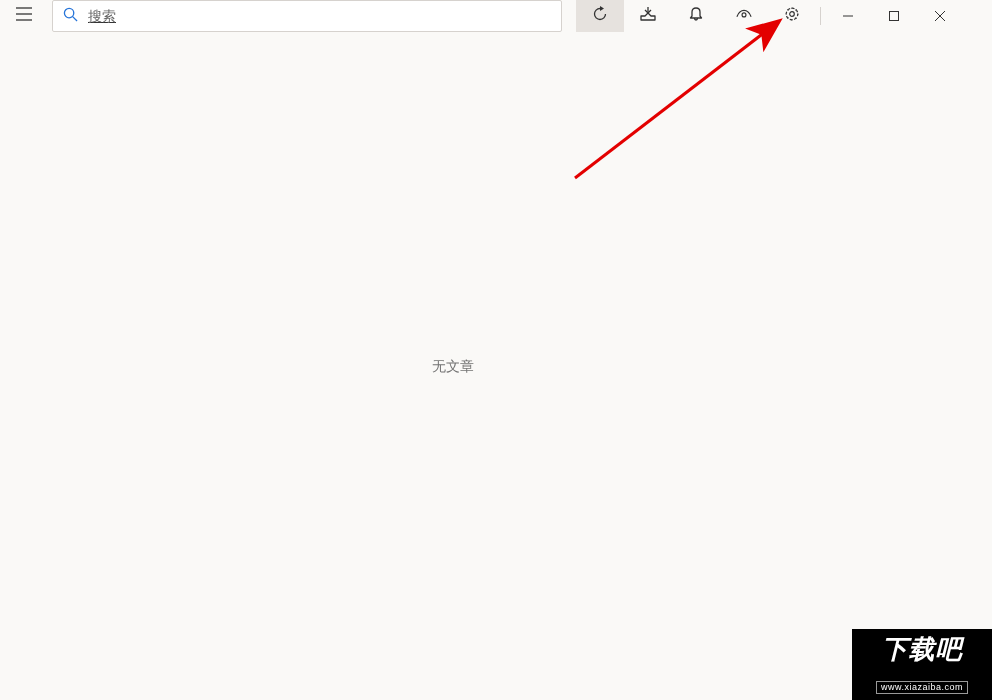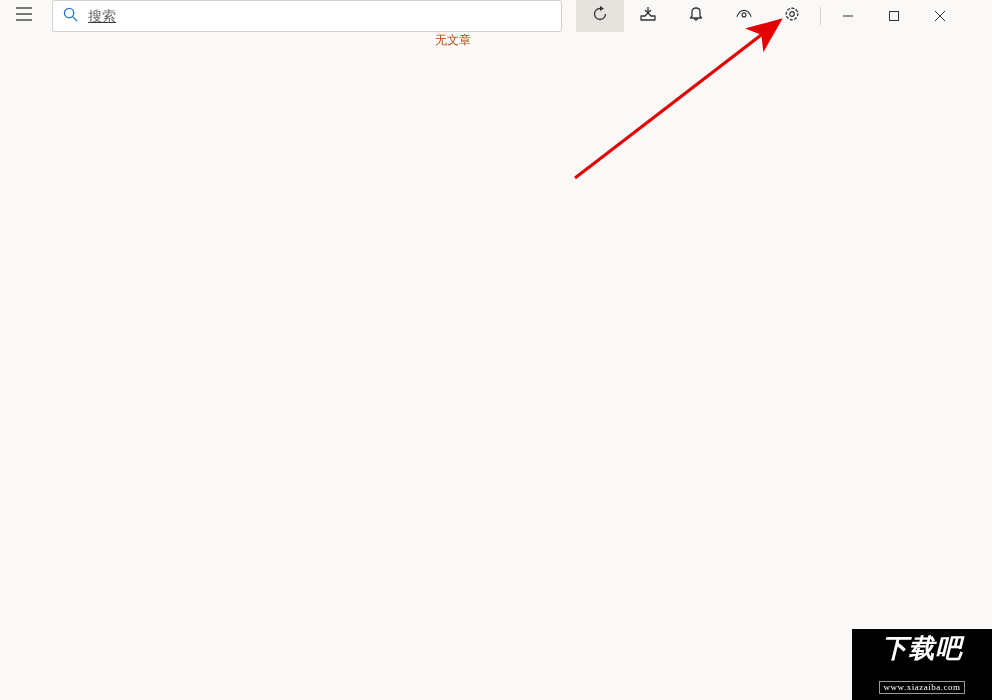--- a/index.html
+++ b/index.html
@@ -78,43 +78,43 @@
     .win-btn svg { width: 10px; height: 10px; }
     .spacer-small { width: 4px; }
     .content {
       position: absolute;
       top: 32px; left: 0; right: 0; bottom: 0;
       display: flex;
       align-items: flex-start;
       justify-content: center;
     }
     .empty-text {
+      margin-top: 326px;
       margin-left: -86px;
-      font-size: 12px;
-      color: #c2410c;
+      font-size: 14px;
+      color: #737373;
     }
     .arrow-overlay {
       position: absolute;
       pointer-events: none;
       z-index: 50;
     }
     .watermark {
       position: absolute;
       right: 0;
       bottom: 0;
       width: 140px;
       height: 71px;
       background: #000;
       color: #fff;
       display: flex;
       flex-direction: column;
       align-items: center;
       justify-content: center;
       z-index: 60;
-      font-family: Liberation Serif, serif;
     }
     .watermark .big {
       font-size: 26px;
       font-weight: 900;
       font-style: italic;
       letter-spacing: 1px;
       line-height: 1;
     }
     .watermark .small {
       font-size: 9px;

